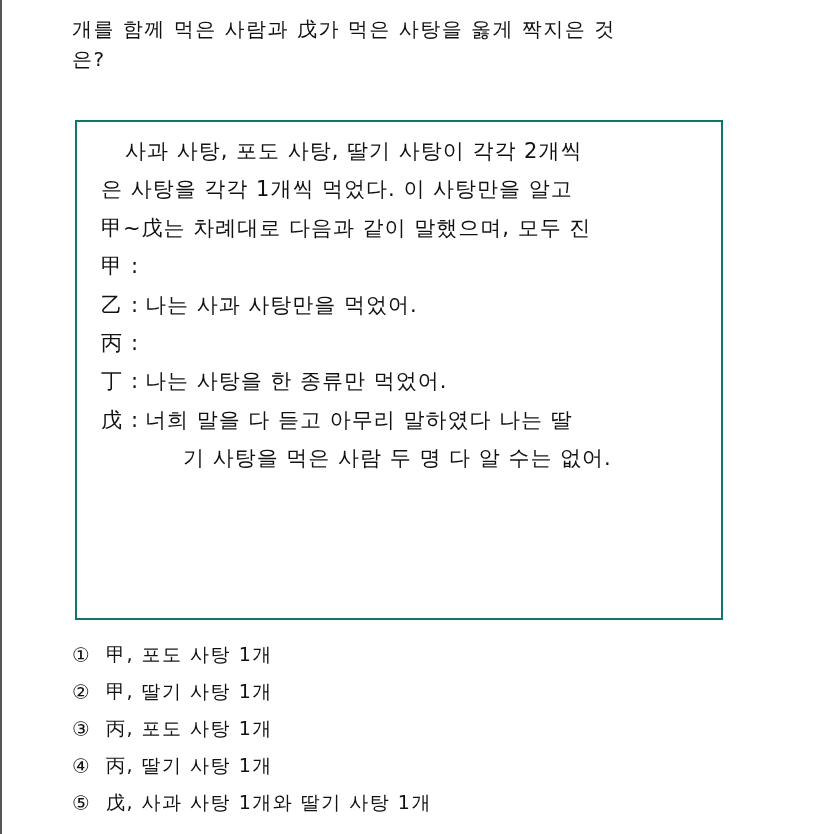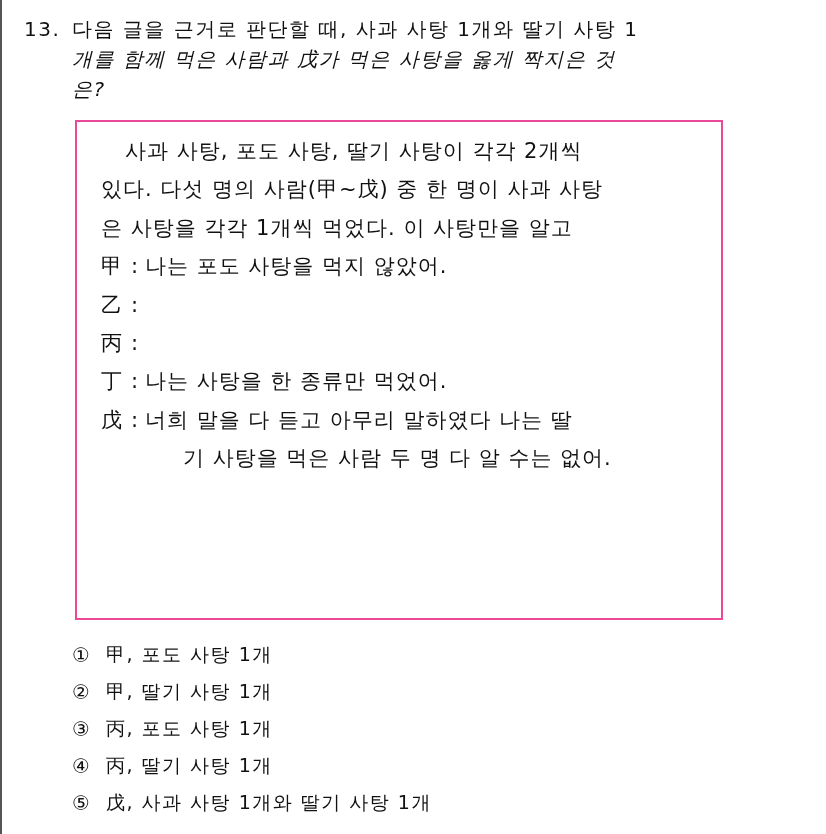--- a/index.html
+++ b/index.html
@@ -35,29 +35,28 @@
     .question .num {
       display: inline-block;
       width: 48px;
     }
     .question .line {
       display: block;
       white-space: nowrap;
     }
     .question .indent {
       padding-left: 48px;
-      font-style: italic;
     }
     .passage-box {
       position: absolute;
       left: 75px;
       top: 120px;
       width: 644px;
       height: 496px;
-      border: 2px solid #ec4899;
+      border: 2px solid #0f766e;
       box-sizing: content-box;
     }
     .passage {
       position: absolute;
       left: 24px;
       top: 10px;
       width: 600px;
       font-size: 21px;
       line-height: 38.4px;
       letter-spacing: 1px;
@@ -106,39 +105,38 @@
       width: 34px;
       font-size: 20px;
     }
   </style>
 </head>
 <body>
 
 <div class="page-edge"></div>
 
 <div class="question">
-  <span class="line"><span class="num">13.</span><span>다음 글을 근거로 판단할 때, 사과 사탕 1개와 딸기 사탕 1</span></span>
   <span class="line indent">개를 함께 먹은 사람과 戊가 먹은 사탕을 옳게 짝지은 것</span>
   <span class="line indent">은?</span>
 </div>
 
 <div class="passage-box">
   <div class="passage">
     <span class="pline first">사과 사탕, 포도 사탕, 딸기 사탕이 각각 2개씩</span>
-    <span class="pline">있다. 다섯 명의 사람(甲~戊) 중 한 명이 사과 사탕</span>
     <span class="pline">은 사탕을 각각 1개씩 먹었다. 이 사탕만을 알고</span>
+    <span class="pline">甲~戊는 차례대로 다음과 같이 말했으며, 모두 진</span>
 
     <div class="stmt">
       <span class="speaker">甲</span>
       <span class="colon">:</span>
-      <span>나는 포도 사탕을 먹지 않았어.</span>
     </div>
     <div class="stmt">
       <span class="speaker">乙</span>
       <span class="colon">:</span>
+      <span>나는 사과 사탕만을 먹었어.</span>
     </div>
     <div class="stmt">
       <span class="speaker">丙</span>
       <span class="colon">:</span>
     </div>
     <div class="stmt">
       <span class="speaker">丁</span>
       <span class="colon">:</span>
       <span>나는 사탕을 한 종류만 먹었어.</span>
     </div>

